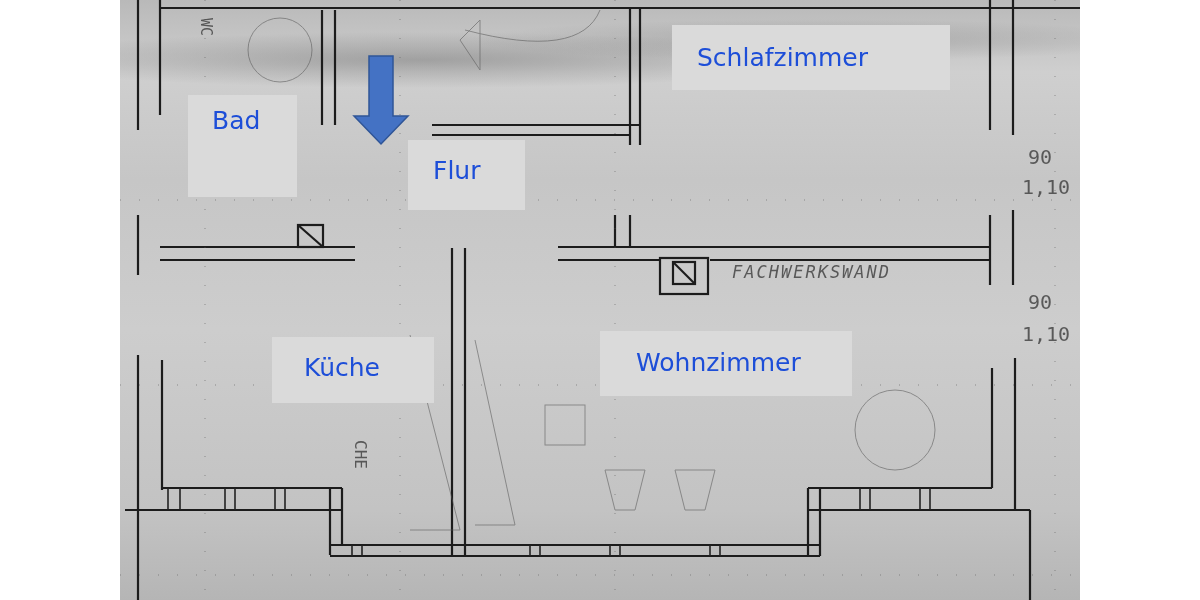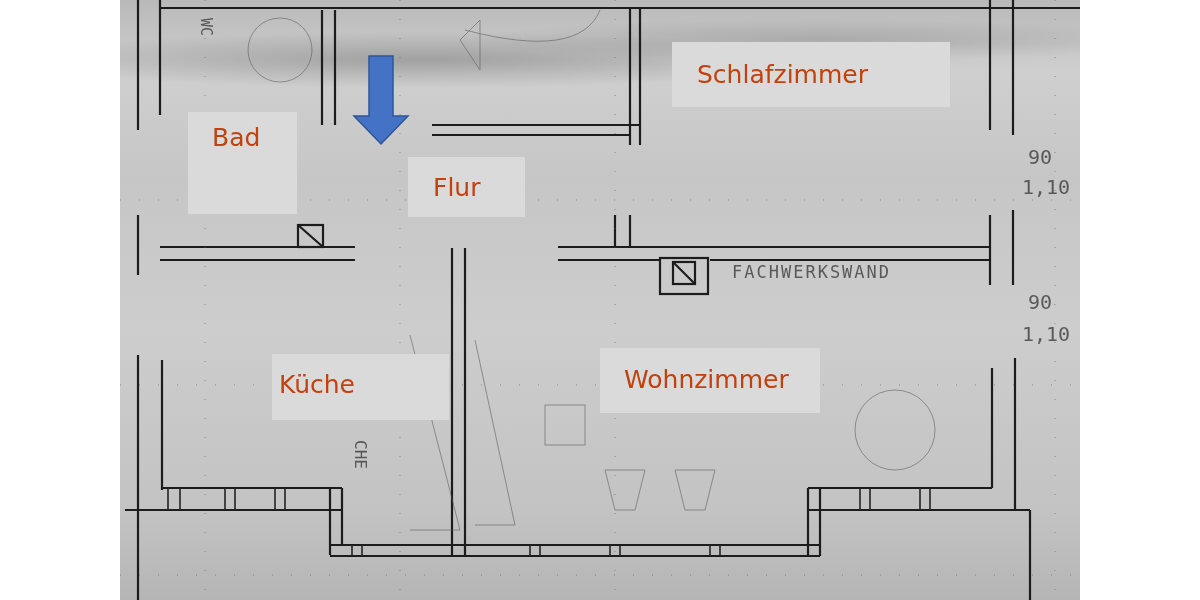--- a/index.html
+++ b/index.html
@@ -7,24 +7,23 @@
   .plan {
     position: absolute; left: 120px; top: 0; width: 960px; height: 600px;
     background:
       radial-gradient(ellipse 600px 40px at 300px 60px, rgba(80,80,80,0.35), transparent 70%),
       radial-gradient(ellipse 500px 30px at 700px 40px, rgba(90,90,90,0.25), transparent 70%),
       linear-gradient(180deg, #b9b9b9 0%, #cfcfcf 12%, #c6c6c6 30%, #cdcdcd 55%, #c3c3c3 85%, #b5b5b5 100%);
     overflow: hidden;
   }
   .plan svg { position: absolute; left: 0; top: 0; }
   .label-box {
-    position: absolute; background: #dadada; color: #c2410c;
+    position: absolute; background: #dadada; color: #1d4ed8;
     font-family: "DejaVu Sans", sans-serif; font-size: 25px; line-height: 1.25;
     box-sizing: border-box;
-    margin-top: 17px;
   }
   .label-box span { display: block; }
   .arrow { position: absolute; left: 352px; top: 54px; width: 58px; height: 92px; }
   .hand { position: absolute; font-family: "DejaVu Sans Mono", monospace; color: #333; opacity: 0.75; }
 </style>
 </head>
 <body>
 
 <div class="plan">
   <svg width="960" height="600" viewBox="0 0 960 600">
@@ -123,44 +122,44 @@
       <line x1="0" y1="200" x2="960" y2="200" stroke-dasharray="1 18"></line>
       <line x1="0" y1="385" x2="960" y2="385" stroke-dasharray="1 18"></line>
       <line x1="0" y1="575" x2="960" y2="575" stroke-dasharray="1 18"></line>
       <line x1="85" y1="0" x2="85" y2="600" stroke-dasharray="1 18"></line>
       <line x1="280" y1="0" x2="280" y2="600" stroke-dasharray="1 18"></line>
       <line x1="495" y1="0" x2="495" y2="600" stroke-dasharray="1 18"></line>
       <line x1="935" y1="0" x2="935" y2="600" stroke-dasharray="1 18"></line>
     </g>
   </svg>
 
-  <div class="hand" style="left:612px; top:262px; font-size:17px; letter-spacing:2px;">FACHWERKSWAND</div>
+  <div class="hand" style="left:612px; top:262px; font-size:17px; letter-spacing:2px;font-style:italic;">FACHWERKSWAND</div>
   <div class="hand" style="left:908px; top:145px; font-size:20px;">90</div>
   <div class="hand" style="left:902px; top:175px; font-size:20px;">1,10</div>
   <div class="hand" style="left:908px; top:290px; font-size:20px;">90</div>
   <div class="hand" style="left:902px; top:322px; font-size:20px;">1,10</div>
   <div class="hand" style="left:250px; top:440px; font-size:16px; transform:rotate(90deg); transform-origin:left top;">CHE</div>
   <div class="hand" style="left:95px; top:18px; font-size:15px; transform:rotate(90deg); transform-origin:left top;">WC</div>
 </div>
 
 <div class="label-box" style="left:188px; top:95px; width:109px; height:102px; padding:10px 0 0 24px;">
   <span>Bad</span>
 </div>
 
-<div class="label-box" style="left:408px; top:140px; width:117px; height:60px; padding:15px 0 0 25px;">
+<div class="label-box" style="left:408px; top:140px; width:117px; height:70px; padding:15px 0 0 25px;">
   <span>Flur</span>
 </div>
 
 <div class="label-box" style="left:672px; top:25px; width:278px; height:65px; padding:17px 0 0 25px;">
   <span>Schlafzimmer</span>
 </div>
 
-<div class="label-box" style="left:272px; top:337px; width:177px; height:66px; padding:15px 0 0 7px;">
+<div class="label-box" style="left:272px; top:337px; width:162px; height:66px; padding:15px 0 0 32px;">
   <span>Küche</span>
 </div>
 
-<div class="label-box" style="left:600px; top:331px; width:220px; height:65px; padding:16px 0 0 24px;">
+<div class="label-box" style="left:600px; top:331px; width:252px; height:65px; padding:16px 0 0 36px;">
   <span>Wohnzimmer</span>
 </div>
 
 <svg class="arrow" viewBox="0 0 58 92">
   <polygon points="17,2 41,2 41,62 56,62 29,90 2,62 17,62" fill="#4472C4" stroke="#2f5597" stroke-width="1.5"></polygon>
 </svg>
 
 </body></html>

